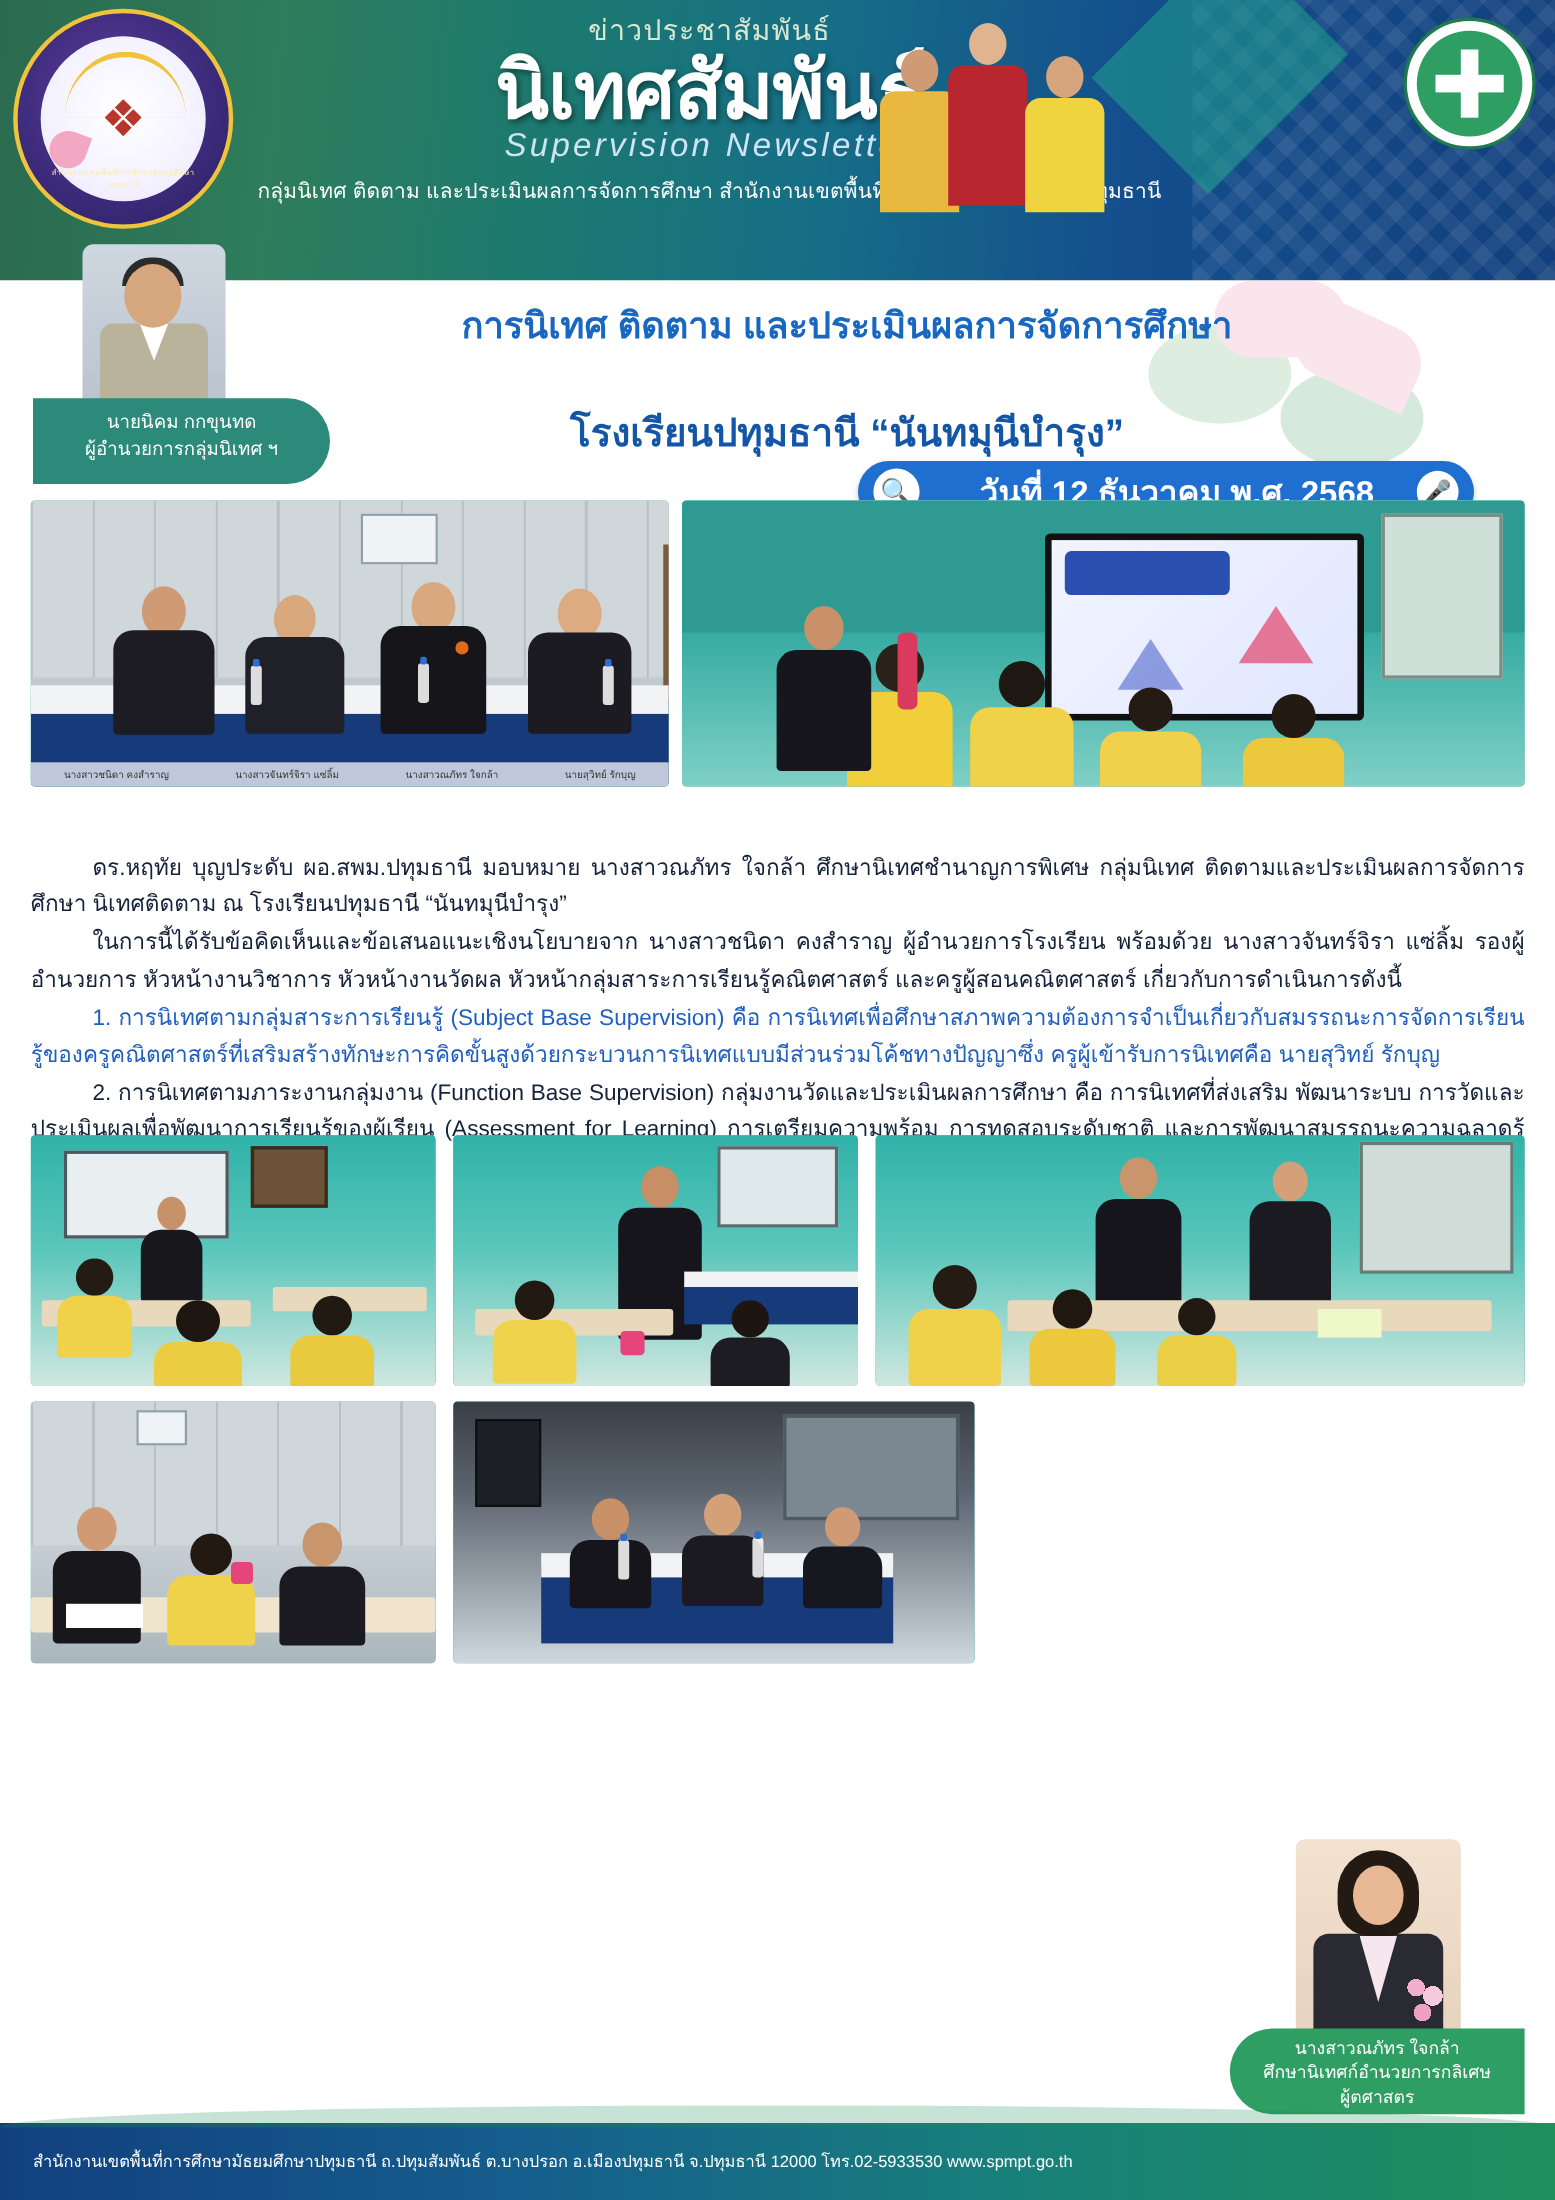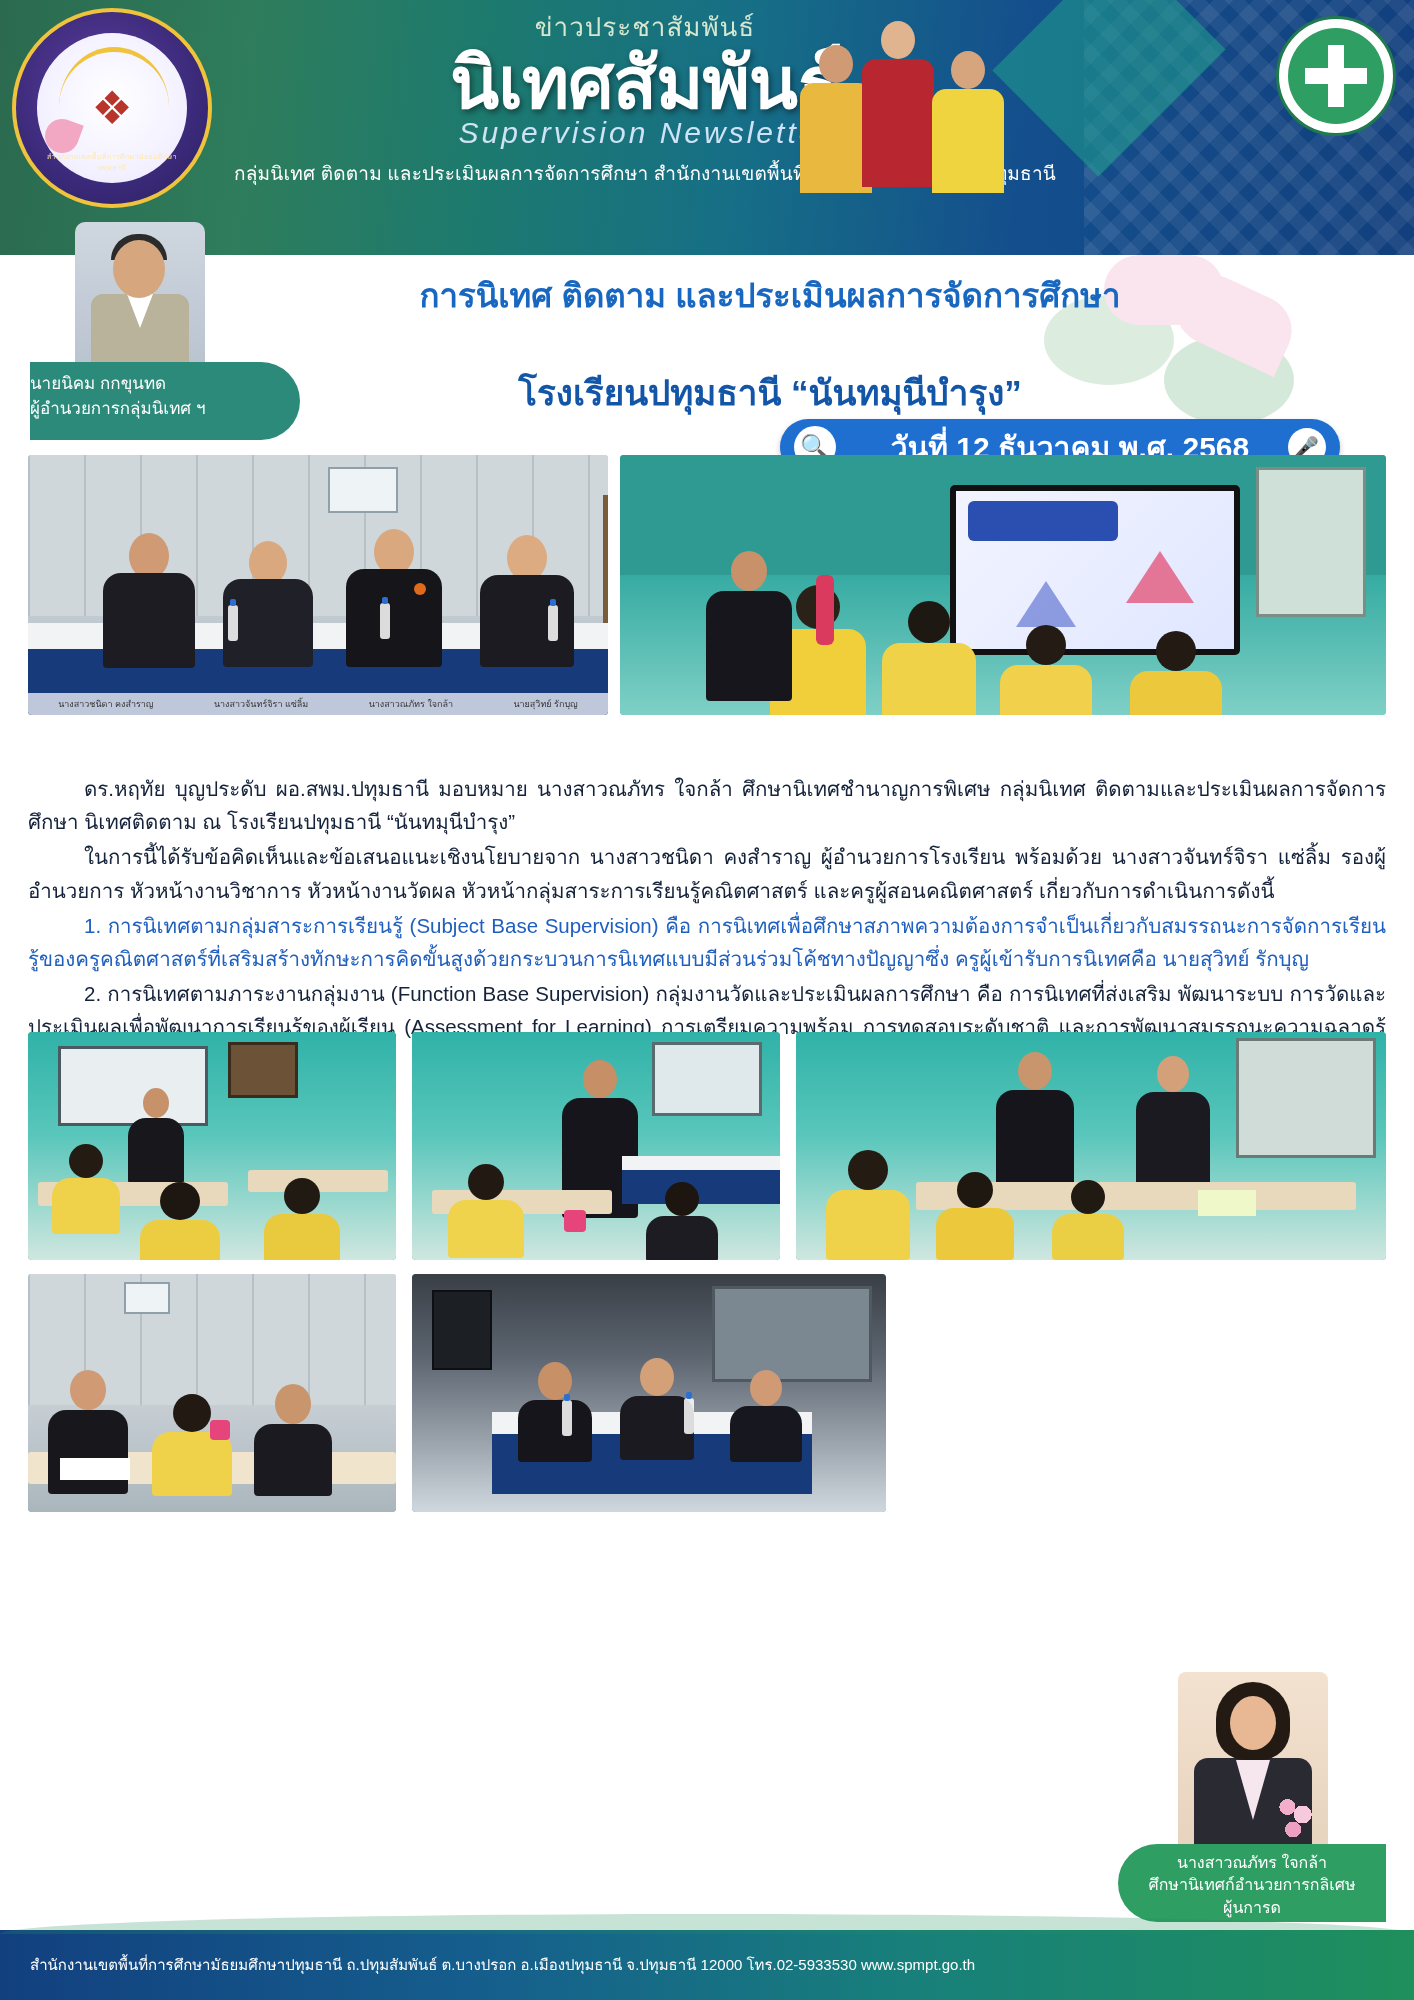--- a/index.html
+++ b/index.html
@@ -261,21 +261,21 @@
     position: absolute; left: 52px; top: 72px;
     width: 26px; height: 34px; background: #ffffff;
     clip-path: polygon(0 0, 100% 0, 50% 100%);
   }
   .director-band {
     position: absolute; left: 0; top: 140px;
     width: 270px; height: 78px;
     background: #2b8a7a;
     border-radius: 0 40px 40px 0;
     color: #ffffff;
-    text-align: left;
+    text-align: center;
     padding-top: 10px;
     font-size: 17px;
     line-height: 1.45;
   }
 
   
   .photo {
     position: absolute;
     border-radius: 4px;
     overflow: hidden;
@@ -693,21 +693,21 @@
     <div class="rep-photo">
       <div class="rep-suit"></div>
       <div class="rep-blouse"></div>
       <div class="rep-hair"></div>
       <div class="rep-face"></div>
       <div class="rep-flowers"></div>
     </div>
     <div class="rep-band">
       <div>นางสาวณภัทร ใจกล้า</div>
       <div>ศึกษานิเทศก์อำนวยการกลิเศษ</div>
-      <div>ผู้นการด</div>
+      <div>ผู้ตศาสตร</div>
     </div>
   </div>
 
   <div class="footer">
     <div class="footer-wave"></div>
     <span>สำนักงานเขตพื้นที่การศึกษามัธยมศึกษาปทุมธานี ถ.ปทุมสัมพันธ์ ต.บางปรอก อ.เมืองปทุมธานี จ.ปทุมธานี 12000 โทร.02-5933530 www.spmpt.go.th</span>
   </div>
 
 </div>
 

